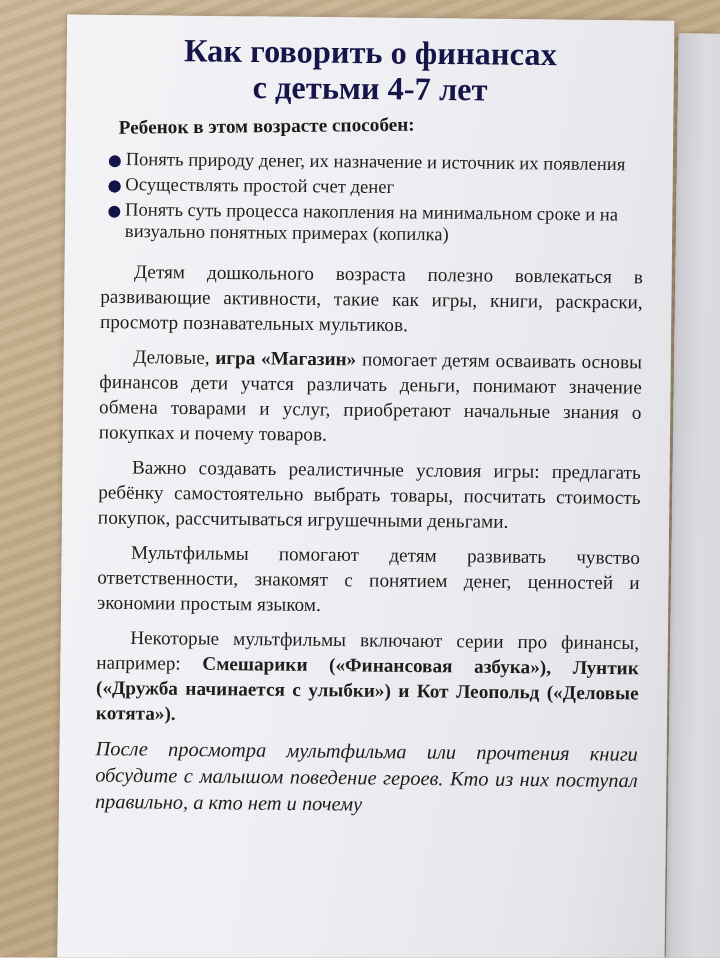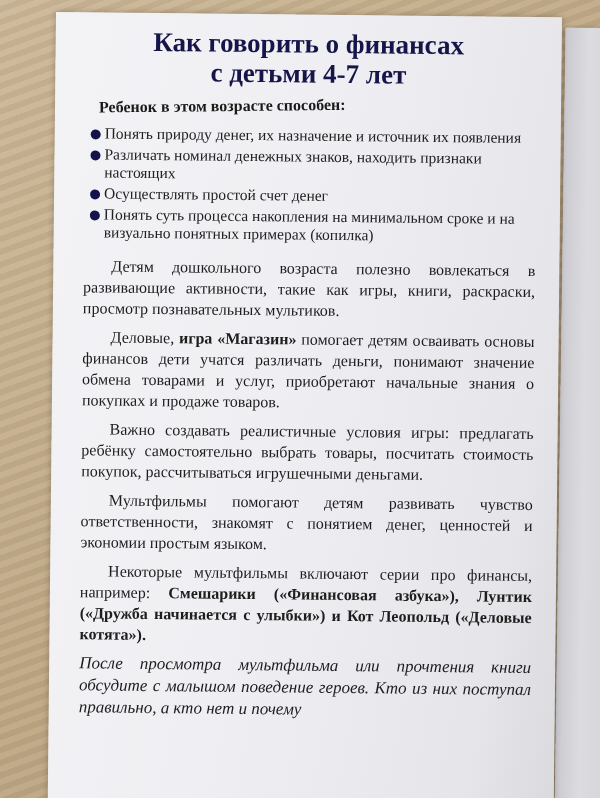--- a/index.html
+++ b/index.html
@@ -68,33 +68,32 @@
 
   <div class="subheading">Ребенок в этом возрасте способен:</div>
 
   <ul class="abilities">
     <li>
       <span class="bullet"></span>
       <span>Понять природу денег, их назначение и источник их появления</span>
     </li>
     <li>
       <span class="bullet"></span>
-      <span>Различать номинал денежных знаков, находить признаки настоящих</span>
     </li>
     <li>
       <span class="bullet"></span>
       <span>Осуществлять простой счет денег</span>
     </li>
     <li>
       <span class="bullet"></span>
       <span>Понять суть процесса накопления на минимальном сроке и на визуально понятных примерах (копилка)</span>
     </li>
   </ul>
 
   <div class="body">
     <p>Детям дошкольного возраста полезно вовлекаться в развивающие активности, такие как игры, книги, раскраски, просмотр познавательных мультиков.</p>
-    <p><span>Деловые, </span><b>игра «Магазин»</b><span> помогает детям осваивать основы финансов дети учатся различать деньги, понимают значение обмена товарами и услуг, приобретают начальные знания о покупках и продаже товаров.</span></p>
+    <p><span>Деловые, </span><b>игра «Магазин»</b><span> помогает детям осваивать основы финансов дети учатся различать деньги, понимают значение обмена товарами и услуг, приобретают начальные знания о покупках и почему товаров.</span></p>
     <p>Важно создавать реалистичные условия игры: предлагать ребёнку самостоятельно выбрать товары, посчитать стоимость покупок, рассчитываться игрушечными деньгами.</p>
     <p>Мультфильмы помогают детям развивать чувство ответственности, знакомят с понятием денег, ценностей и экономии простым языком.</p>
     <p><span>Некоторые мультфильмы включают серии про финансы, например: </span><b>Смешарики («Финансовая азбука»), Лунтик («Дружба начинается с улыбки») и Кот Леопольд («Деловые котята»).</b></p>
     <p class="italic">После просмотра мультфильма или прочтения книги обсудите с малышом поведение героев. Кто из них поступал правильно, а кто нет и почему</p>
   </div>
 </div>
 
 </body></html>

